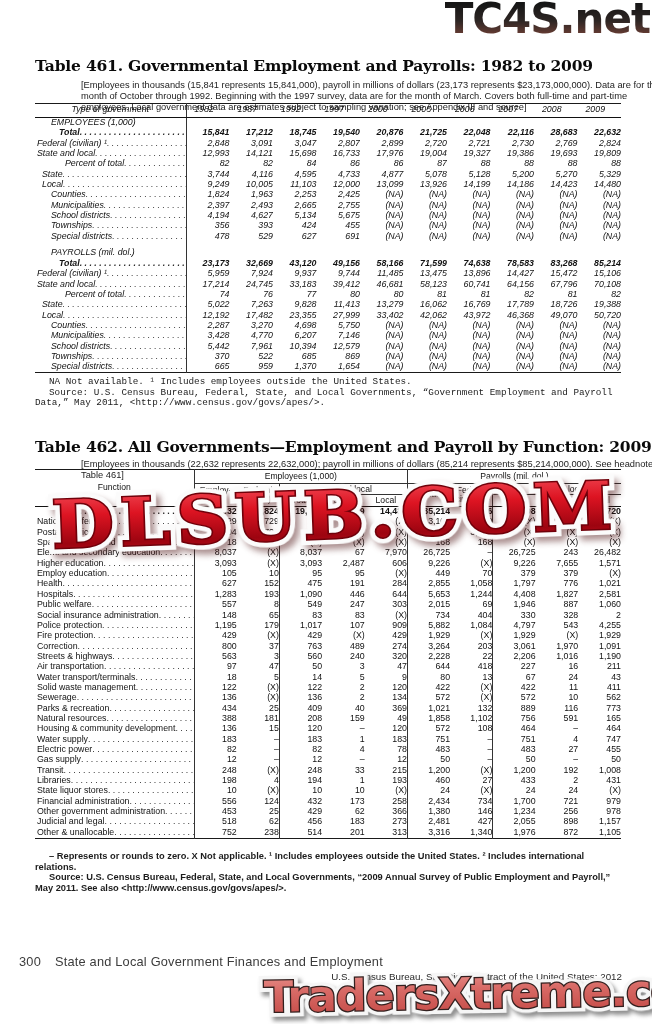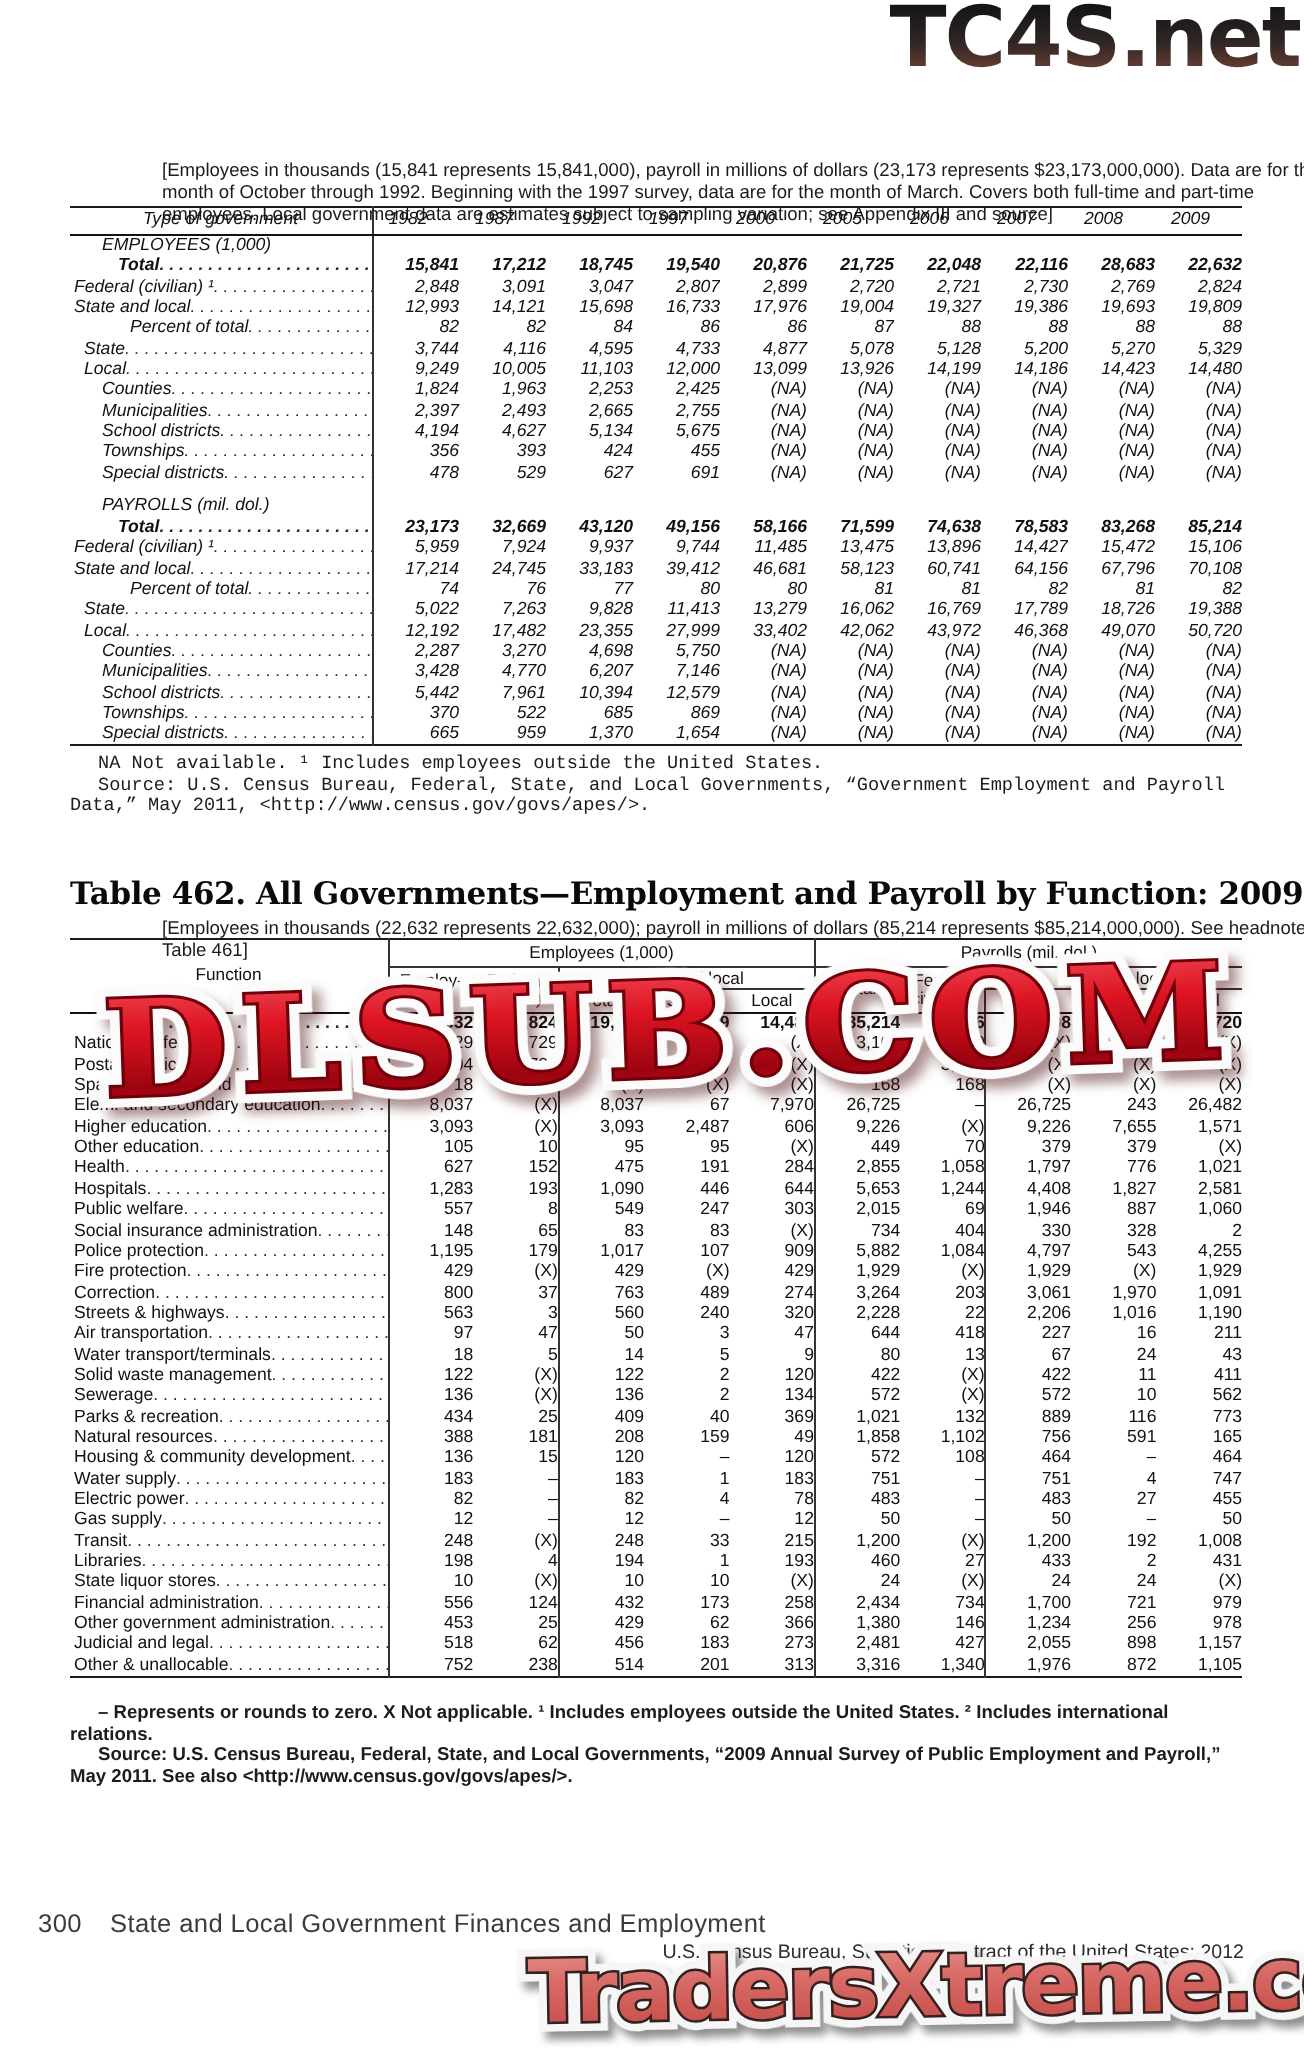--- a/index.html
+++ b/index.html
@@ -73,20 +73,21 @@
   #wm-bottom .top{background:linear-gradient(180deg,#e8918c 0%,#d86a66 40%,#c24743 100%);
           -webkit-background-clip:text;background-clip:text;color:transparent;}
 </style>
 </head>
 <body>
 
 <div class="page">
 
   <div id="wm-top" class="wm">TC4S.net</div>
 
+  <h1 id="t461-title" class="t-title">Table 461. Governmental Employment and Payrolls: 1982 to 2009</h1>
   <p id="t461-headnote" class="headnote">[Employees in thousands (15,841 represents 15,841,000), payroll in millions of dollars (23,173 represents $23,173,000,000). Data are for the month of October through 1992. Beginning with the 1997 survey, data are for the month of March.  Covers both full-time and part-time employees. Local government data are estimates subject to sampling variation; see Appendix III and source]</p>
   <table class="gtable t461tbl" id="t461-mount">
       <colgroup>
         <col style="width: 151px;">
         <col style="width: 43.5px;">
         <col style="width: 43.5px;">
         <col style="width: 43.5px;">
         <col style="width: 43.5px;">
         <col style="width: 43.5px;">
         <col style="width: 43.5px;">
@@ -684,21 +685,21 @@
           <td class="num">606</td>
           <td class="num vl">9,226</td>
           <td class="num">(X)</td>
           <td class="num vl">9,226</td>
           <td class="num">7,655</td>
           <td class="num">1,571</td>
         </tr>
         <tr>
           <td class="stubcell">
             <div class="flex">
-              <span class="lbl i0">Other education</span>
+              <span class="lbl i0">Employ education</span>
               <span class="dots"></span>
             </div>
           </td>
           <td class="num">105</td>
           <td class="num">10</td>
           <td class="num vl">95</td>
           <td class="num">95</td>
           <td class="num">(X)</td>
           <td class="num vl">449</td>
           <td class="num">70</td>

